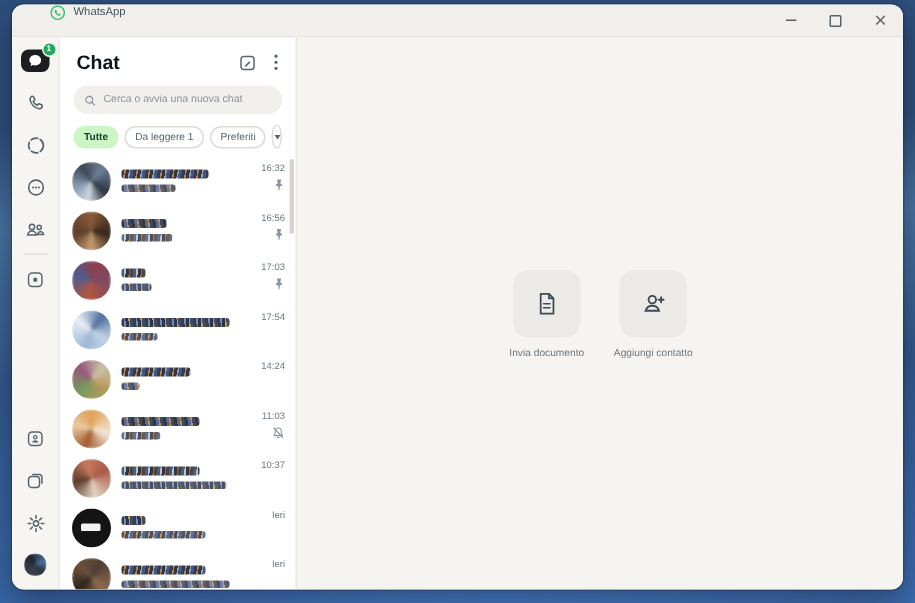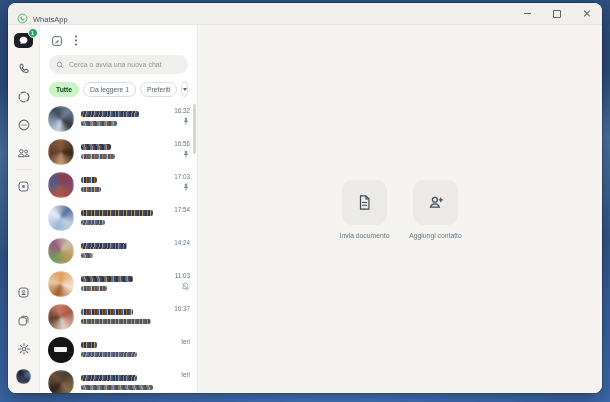--- a/index.html
+++ b/index.html
@@ -8,21 +8,21 @@
     font-family:"Liberation Sans",sans-serif;
     background:radial-gradient(130% 95% at 55% 108%, #4a84d6 0%, #3a67a8 42%, #33598e 62%, #4a74a3 85%, #2e4f7e 100%);
   }
   .window{
     position:absolute;left:8px;top:3px;width:594px;height:390px;
     border-radius:8px;overflow:hidden;background:#fff;
     box-shadow:0 8px 22px rgba(0,0,0,.38), 0 0 0 1px rgba(0,0,0,.18);
     display:flex;flex-direction:column;
   }
   
-  .titlebar{height:21px;background:#f1efec;border-bottom:1px solid #e7e5e1;display:flex;align-items:flex-end;padding-left:9px;flex:0 0 auto;}
+  .titlebar{height:21px;background:#f1efec;border-bottom:1px solid #e7e5e1;display:flex;align-items:flex-start;padding-left:25px;flex:0 0 auto;}
   .tb-logo{width:11px;height:11px;margin-right:5px;flex:0 0 auto;}
   .tb-name{font-size:7.5px;color:#44535c;}
   .tb-spacer{flex:1;}
   .tb-btn{width:30px;height:21px;display:flex;align-items:center;justify-content:center;}
   .glyph-min{width:7px;height:1px;background:#5a6166;}
   .glyph-max{width:6px;height:6px;border:1px solid #5a6166;border-radius:1px;}
   .glyph-close{position:relative;width:8px;height:8px;}
   .glyph-close::before,.glyph-close::after{content:'';position:absolute;left:0;top:3.5px;width:8px;height:1px;background:#5a6166;}
   .glyph-close::before{transform:rotate(45deg);} .glyph-close::after{transform:rotate(-45deg);}
   
@@ -170,20 +170,21 @@
       </div>
       <div class="rail-item">
         <div class="prof-av">
             <i></i>
           </div>
       </div>
     </div>
 
     <div class="chatpanel">
       <div class="cp-header">
+        <span class="cp-title">Chat</span>
         <div class="cp-icons">
           <svg width="12" height="12" viewBox="0 0 16 16">
               <rect x="2.2" y="2.2" width="11.6" height="11.6" rx="2.5" fill="none" stroke="#54656f" stroke-width="1.3"></rect>
               <path d="M6 10l3.5-3.5 1 1L7 11l-1.4.4z" fill="#54656f"></path>
             </svg>
           <svg width="4" height="13" viewBox="0 0 4 16">
               <circle cx="2" cy="3" r="1.3" fill="#54656f"></circle>
               <circle cx="2" cy="8" r="1.3" fill="#54656f"></circle>
               <circle cx="2" cy="13" r="1.3" fill="#54656f"></circle>
             </svg>

